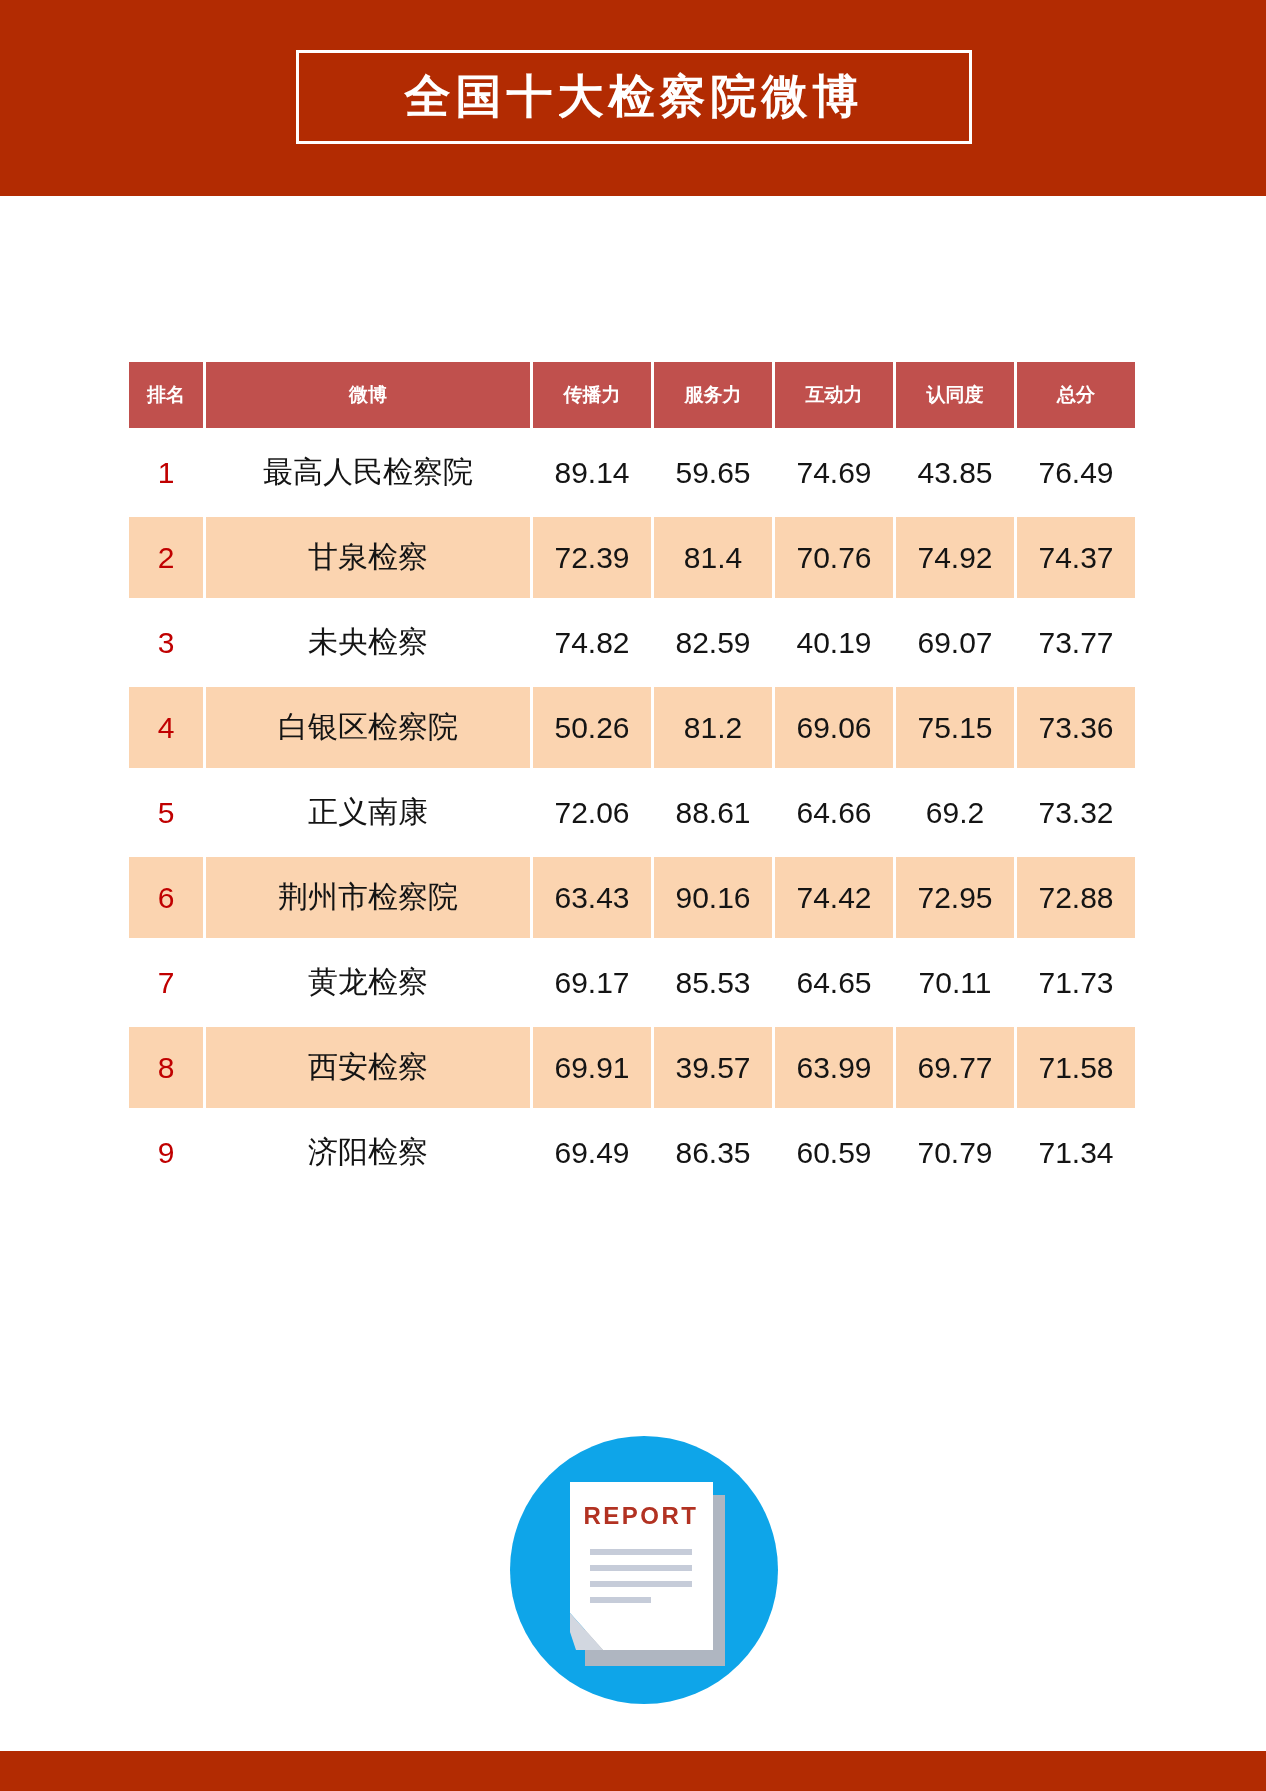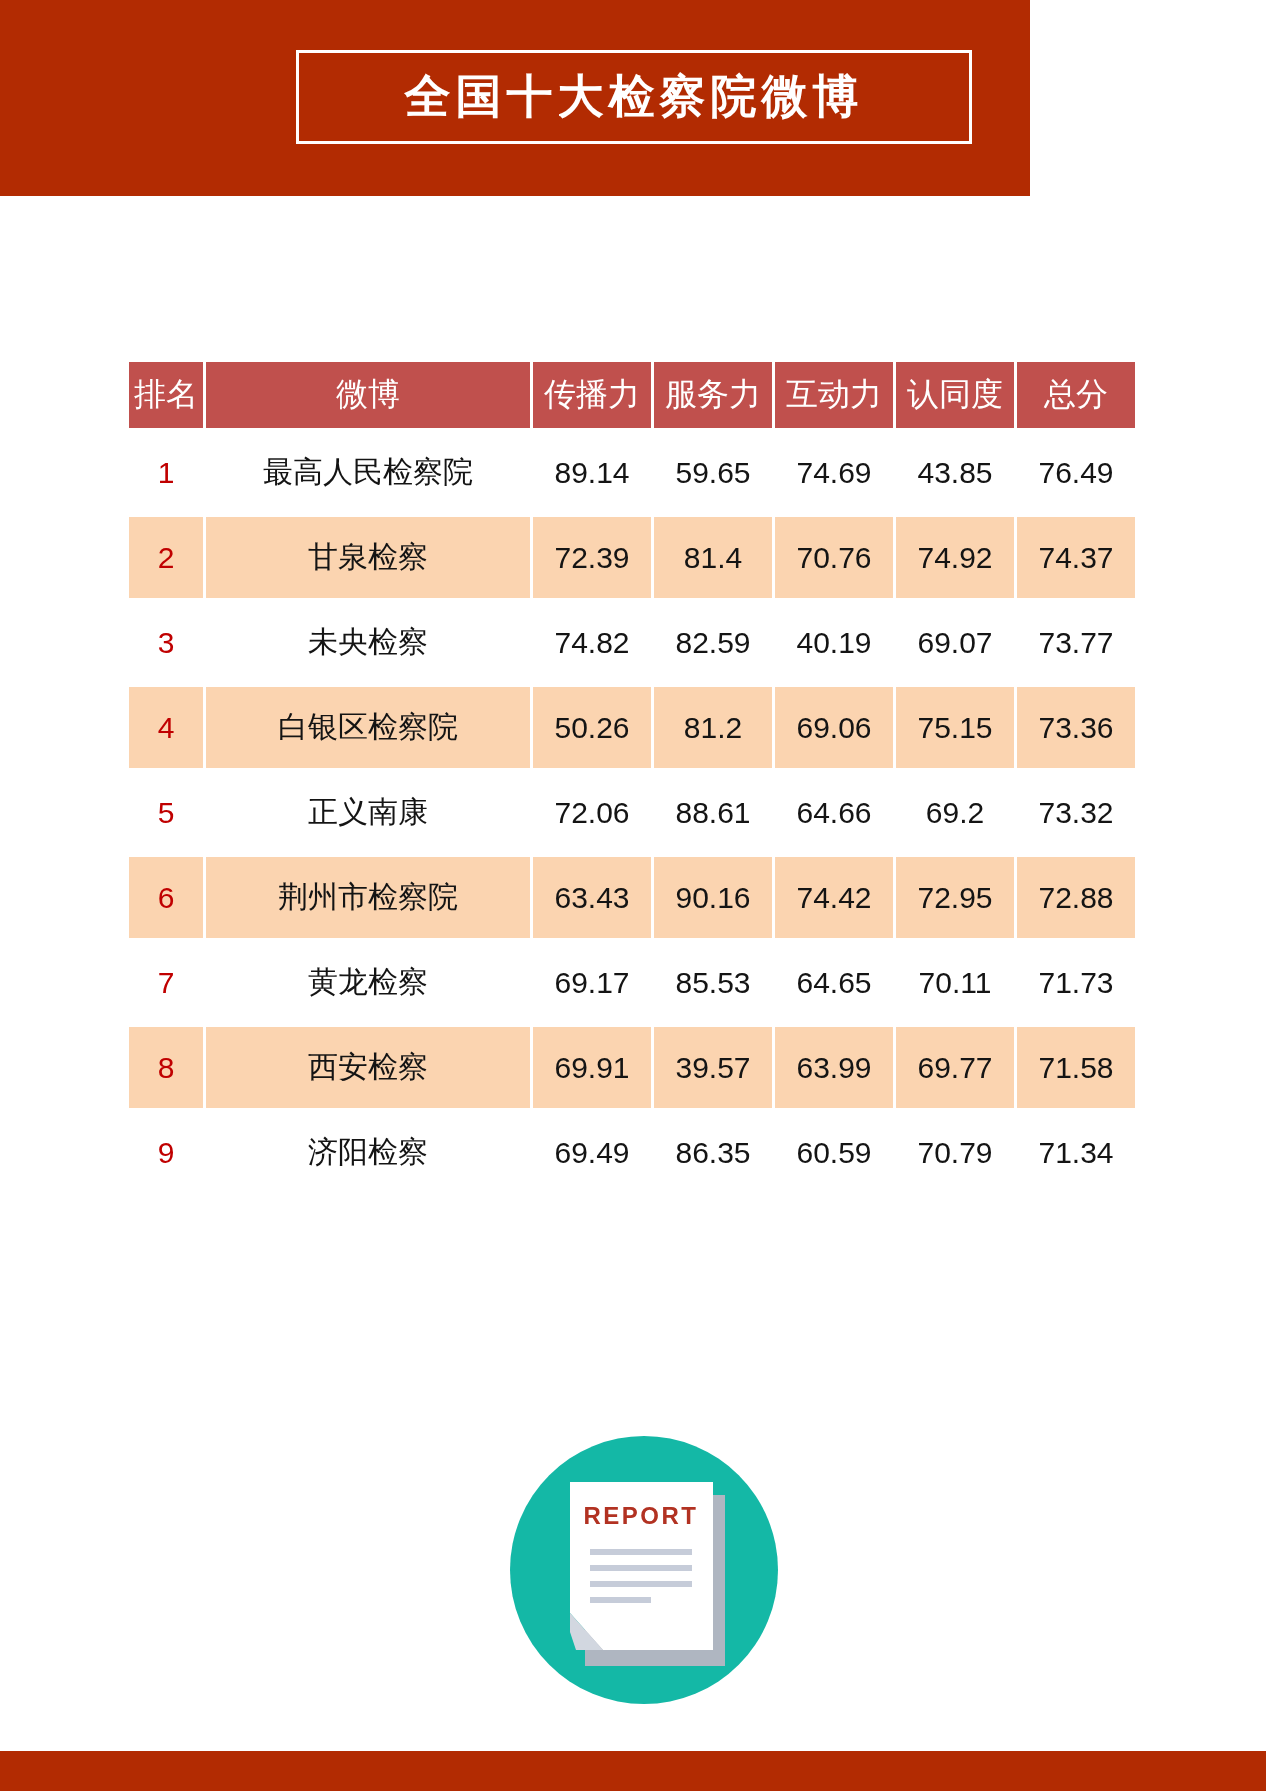--- a/index.html
+++ b/index.html
@@ -11,21 +11,21 @@
     width: 1266px;
     height: 1791px;
     background: #ffffff;
     overflow: hidden;
   }
 
   
   .banner {
     position: absolute;
     left: 0; top: 0;
-    width: 1030px; height: 196px;
+    width: 1266px; height: 196px;
     background: #B22B02;
     padding-left: 43px;
   }
   .title-box {
     position: absolute;
     left: 296px; top: 50px;
     width: 676px; height: 94px;
     border: 3px solid #ffffff;
     display: flex;
     align-items: center;
@@ -50,22 +50,22 @@
     border-spacing: 3px 4px;
     table-layout: fixed;
     width: 1009px;
   }
   .rank-table col.c-rank   { width: 74px; }
   .rank-table col.c-name   { width: 324px; }
   .rank-table col.c-num    { width: 118px; }
   .rank-table th {
     background: #C0504D;
     color: #ffffff;
-    font-size: 32px;
-    font-weight: normal;
+    font-size: 19px;
+    font-weight: bold;
     height: 66px;
     text-align: center;
     vertical-align: middle;
   }
   .rank-table td {
     height: 81px;
     text-align: center;
     vertical-align: middle;
     font-size: 30px;
     color: #141414;
@@ -75,21 +75,21 @@
   .rank-table td.rank {
     color: #C00000;
   }
 
   
   .report-badge {
     position: absolute;
     left: 510px; top: 1436px;
     width: 268px; height: 268px;
     border-radius: 50%;
-    background: #14b8a6;
+    background: #0ea5e9;
   }
   .report-badge svg { display: block; }
   .report-label {
     font-family: "Liberation Sans", "DejaVu Sans", sans-serif;
     font-size: 24px;
     font-weight: bold;
     letter-spacing: 2.5px;
     fill: #B23222;
   }
 

